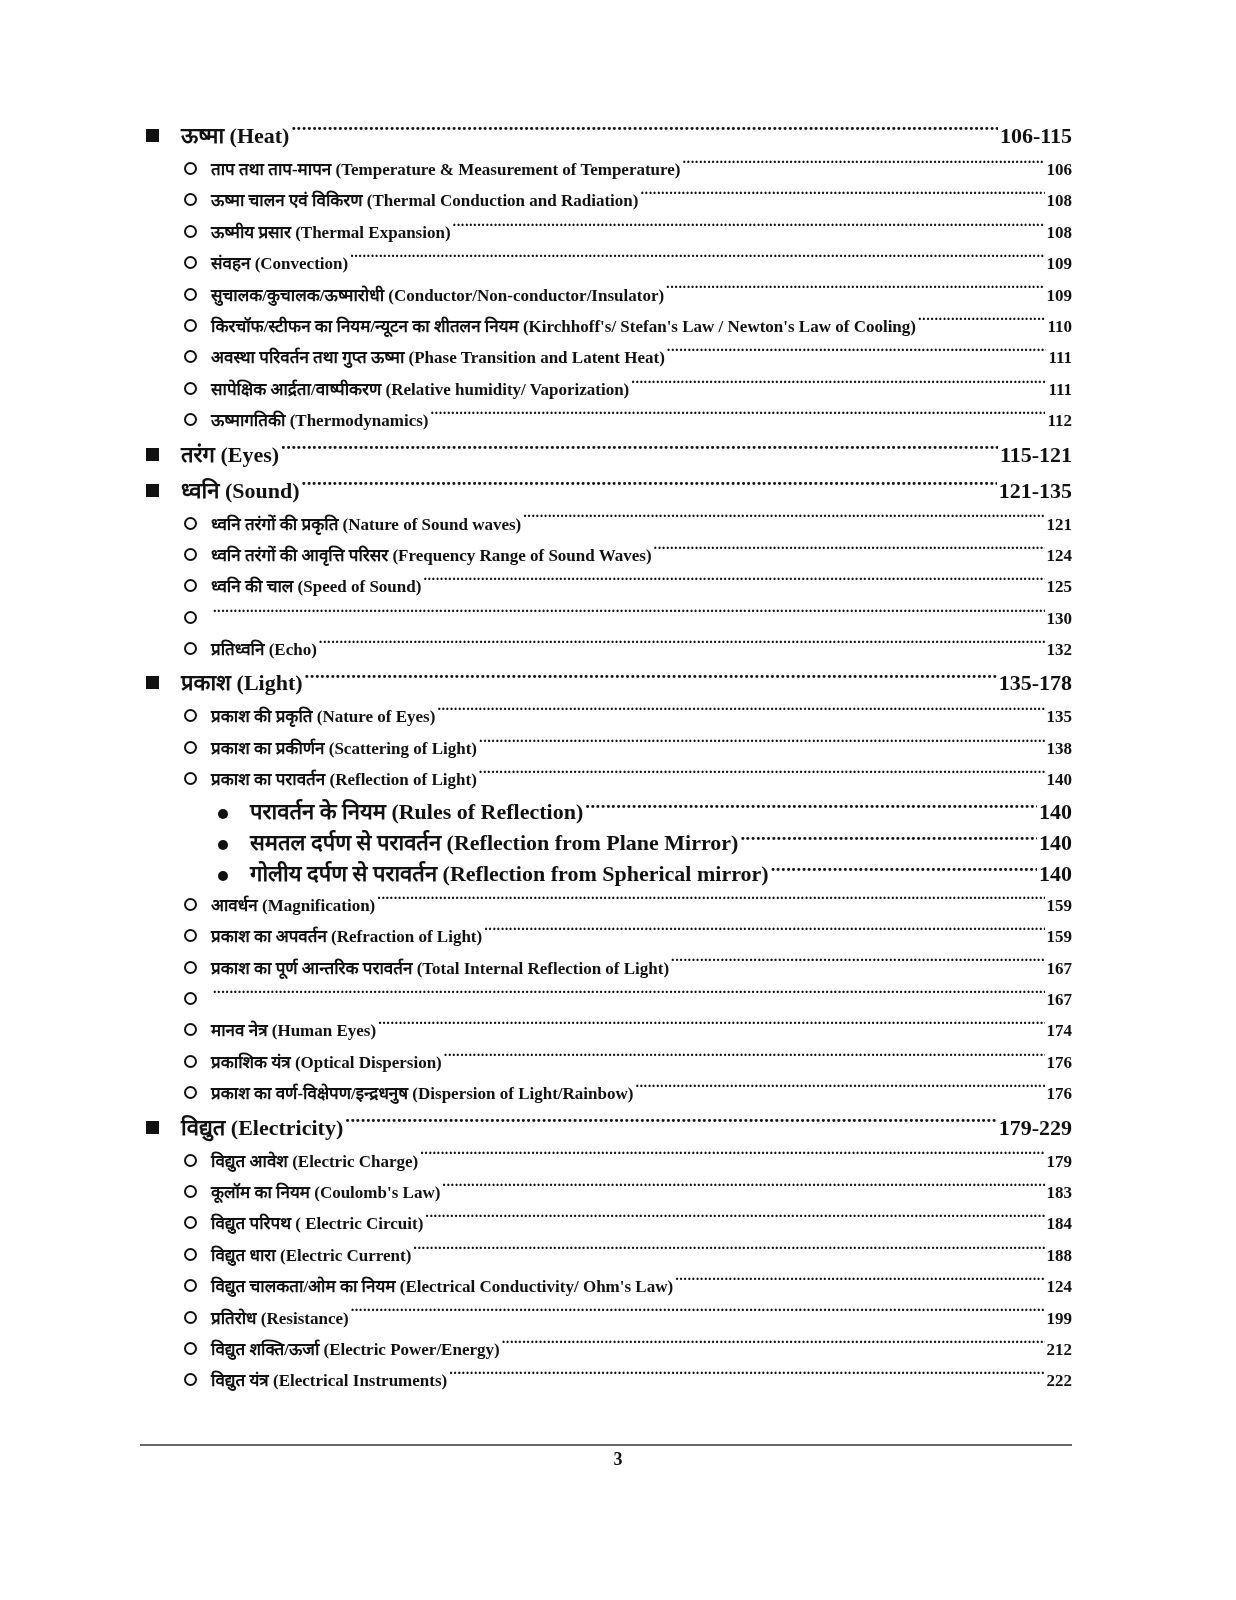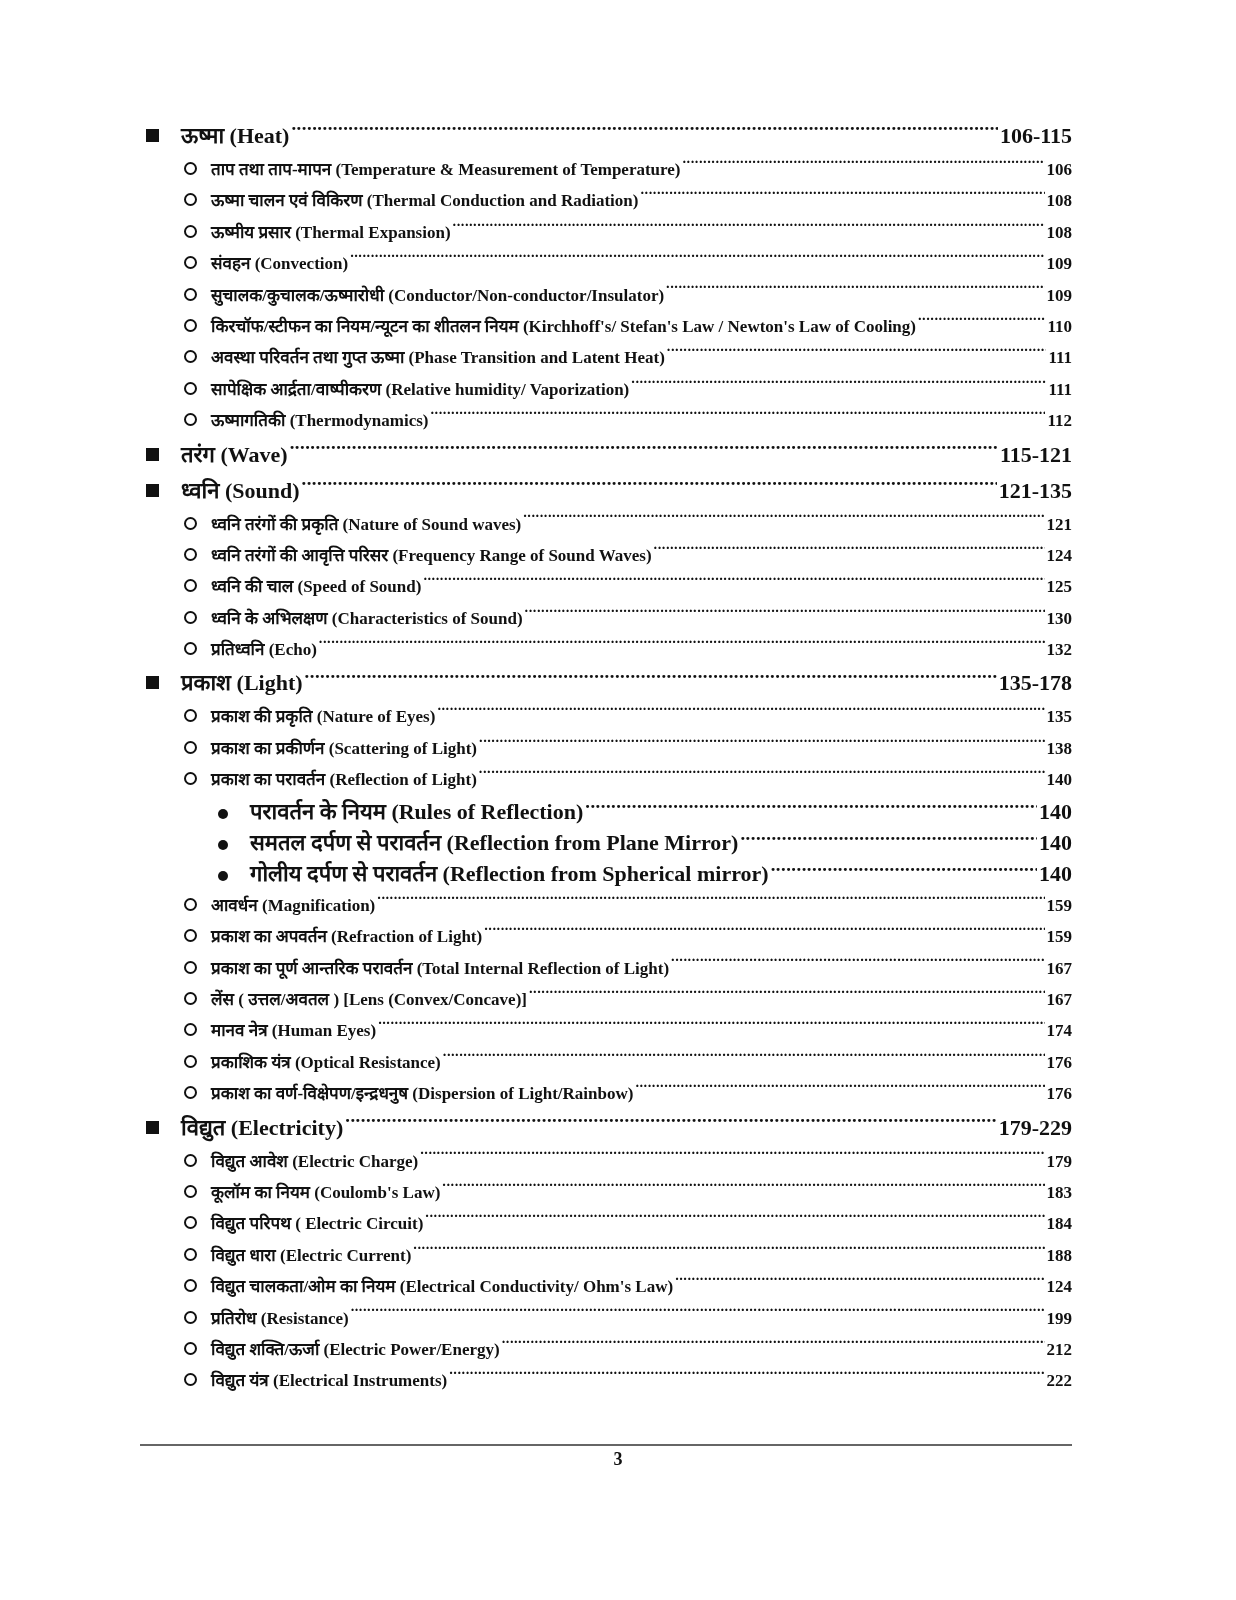--- a/index.html
+++ b/index.html
@@ -171,21 +171,21 @@
       <span class="page">111</span>
     </div>
     <div class="row sub">
       <span class="bullet"></span>
       <span class="title">ऊष्मागतिकी (Thermodynamics)</span>
       <span class="leader"></span>
       <span class="page">112</span>
     </div>
     <div class="row main">
       <span class="bullet"></span>
-      <span class="title">तरंग (Wave)</span>
+      <span class="title">तरंग (Eyes)</span>
       <span class="leader"></span>
       <span class="page">115-121</span>
     </div>
     <div class="row main">
       <span class="bullet"></span>
       <span class="title">ध्वनि (Sound)</span>
       <span class="leader"></span>
       <span class="page">121-135</span>
     </div>
     <div class="row sub">
@@ -201,21 +201,20 @@
       <span class="page">124</span>
     </div>
     <div class="row sub">
       <span class="bullet"></span>
       <span class="title">ध्वनि की चाल (Speed of Sound)</span>
       <span class="leader"></span>
       <span class="page">125</span>
     </div>
     <div class="row sub">
       <span class="bullet"></span>
-      <span class="title">ध्वनि के अभिलक्षण (Characteristics of Sound)</span>
       <span class="leader"></span>
       <span class="page">130</span>
     </div>
     <div class="row sub">
       <span class="bullet"></span>
       <span class="title">प्रतिध्वनि (Echo)</span>
       <span class="leader"></span>
       <span class="page">132</span>
     </div>
     <div class="row main">
@@ -273,33 +272,32 @@
       <span class="page">159</span>
     </div>
     <div class="row sub">
       <span class="bullet"></span>
       <span class="title">प्रकाश का पूर्ण आन्तरिक परावर्तन (Total Internal Reflection of Light)</span>
       <span class="leader"></span>
       <span class="page">167</span>
     </div>
     <div class="row sub">
       <span class="bullet"></span>
-      <span class="title">लेंस ( उत्तल/अवतल ) [Lens (Convex/Concave)]</span>
       <span class="leader"></span>
       <span class="page">167</span>
     </div>
     <div class="row sub">
       <span class="bullet"></span>
       <span class="title">मानव नेत्र (Human Eyes)</span>
       <span class="leader"></span>
       <span class="page">174</span>
     </div>
     <div class="row sub">
       <span class="bullet"></span>
-      <span class="title">प्रकाशिक यंत्र (Optical Resistance)</span>
+      <span class="title">प्रकाशिक यंत्र (Optical Dispersion)</span>
       <span class="leader"></span>
       <span class="page">176</span>
     </div>
     <div class="row sub">
       <span class="bullet"></span>
       <span class="title">प्रकाश का वर्ण-विक्षेपण/इन्द्रधनुष (Dispersion of Light/Rainbow)</span>
       <span class="leader"></span>
       <span class="page">176</span>
     </div>
     <div class="row main">

